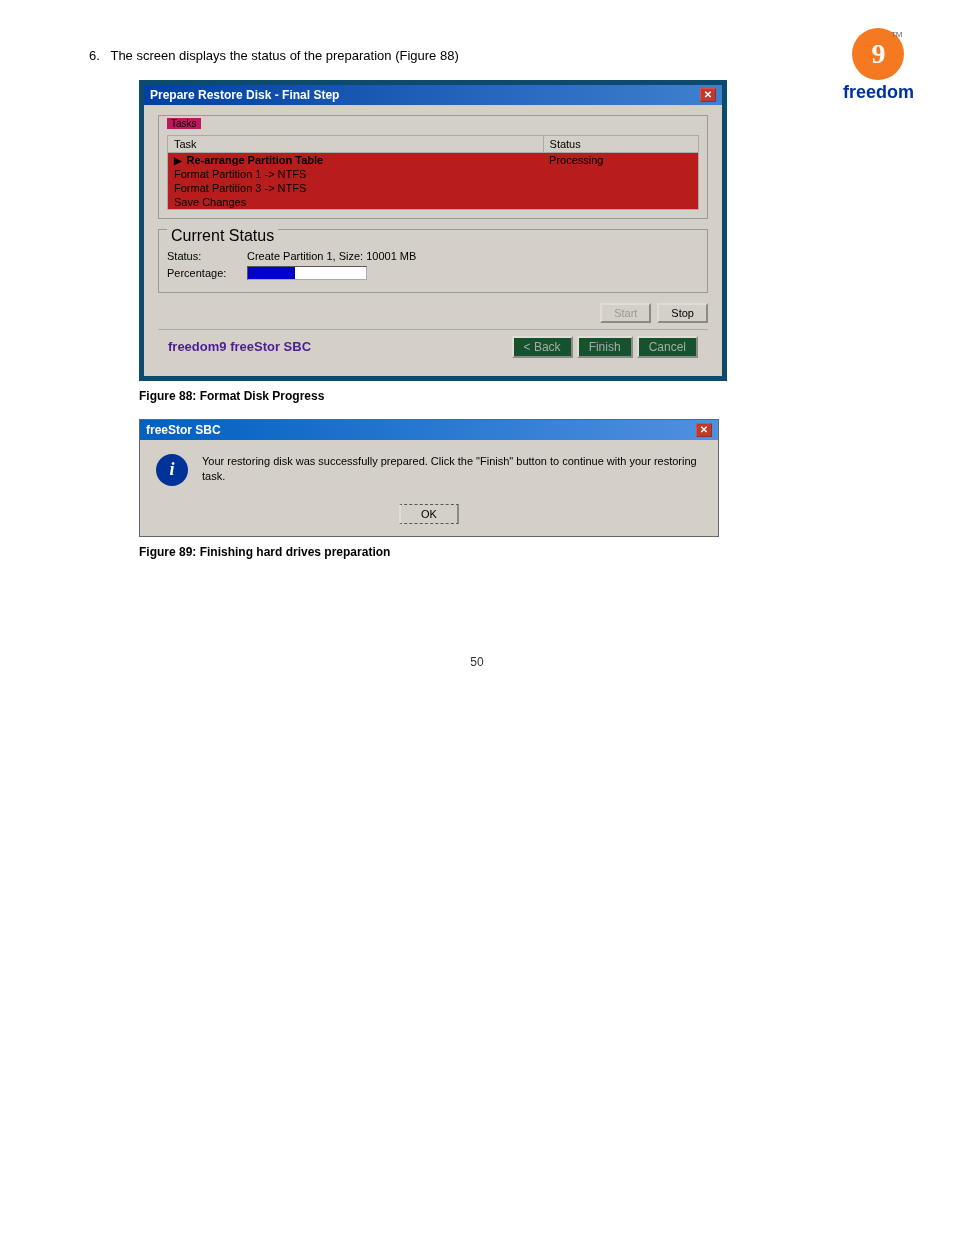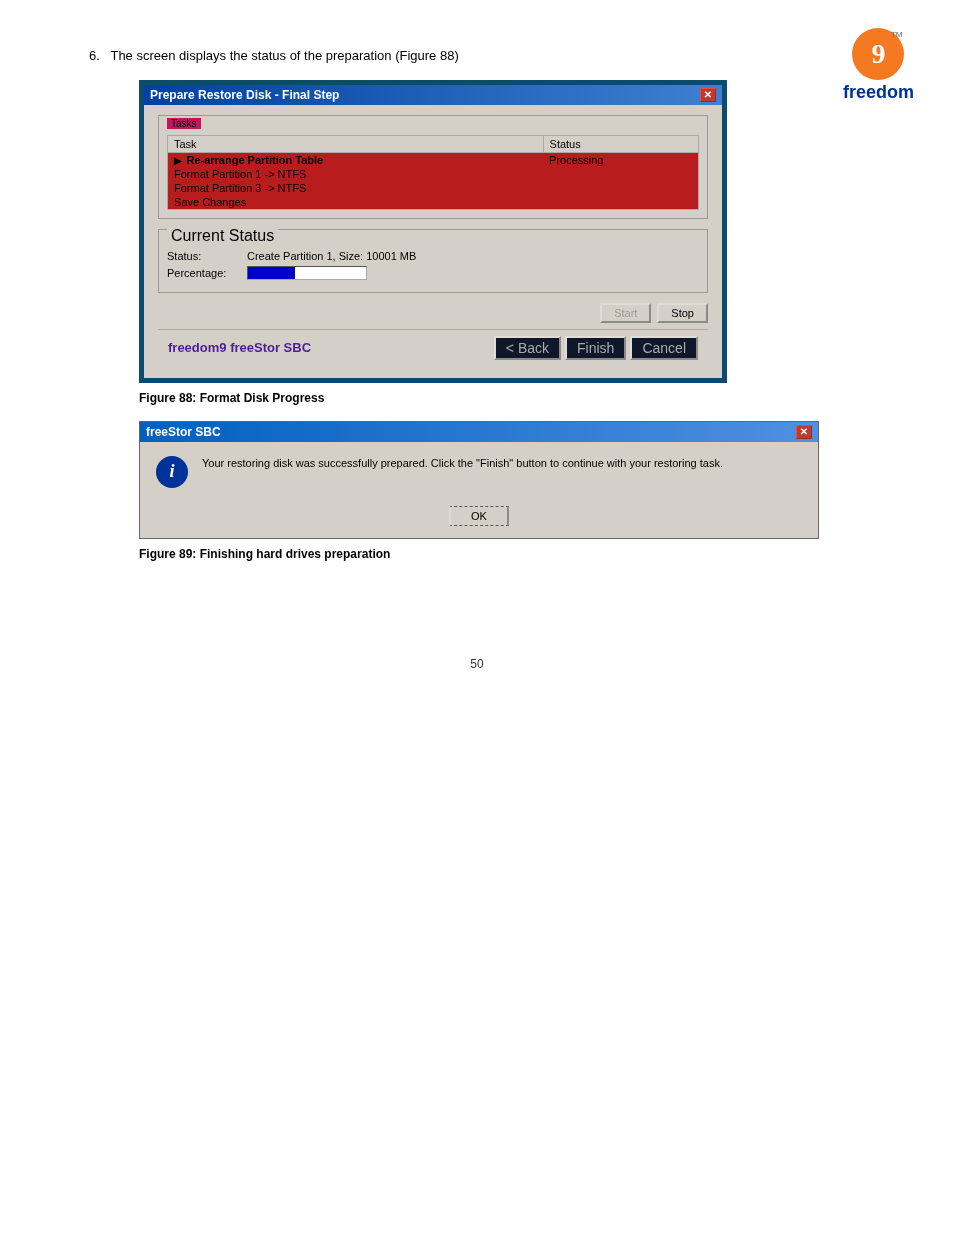--- a/index.html
+++ b/index.html
@@ -248,24 +248,24 @@
       font-weight: bold;
       color: #4c1d95;
     }
 
     .nav-buttons {
       display: flex;
       gap: 4px;
     }
 
     .nav-btn {
-      background: #0f172a;
+      background: #14532d;
       border: 2px outset #e0ddd6;
       padding: 2px 10px;
-      font-size: 14px;
+      font-size: 12px;
       cursor: pointer;
       color: #aaa;
     }
 
     
     .figure-caption {
       text-align: left;
       font-size: 12px;
       margin-bottom: 16px;
       margin-left: 50px;
@@ -280,21 +280,21 @@
     .step7-text {
       font-size: 13px;
       margin-bottom: 14px;
       line-height: 1.5;
     }
 
     
     .dialog2 {
       border: 1px solid #666;
       background: #d4d0c8;
-      width: 680px;
+      width: 580px;
       margin-left: 50px;
       margin-bottom: 8px;
     }
 
     .dialog2-titlebar {
       background: linear-gradient(to right, #0060c0, #5090e0);
       color: white;
       font-size: 12px;
       font-weight: bold;
       padding: 3px 6px;

